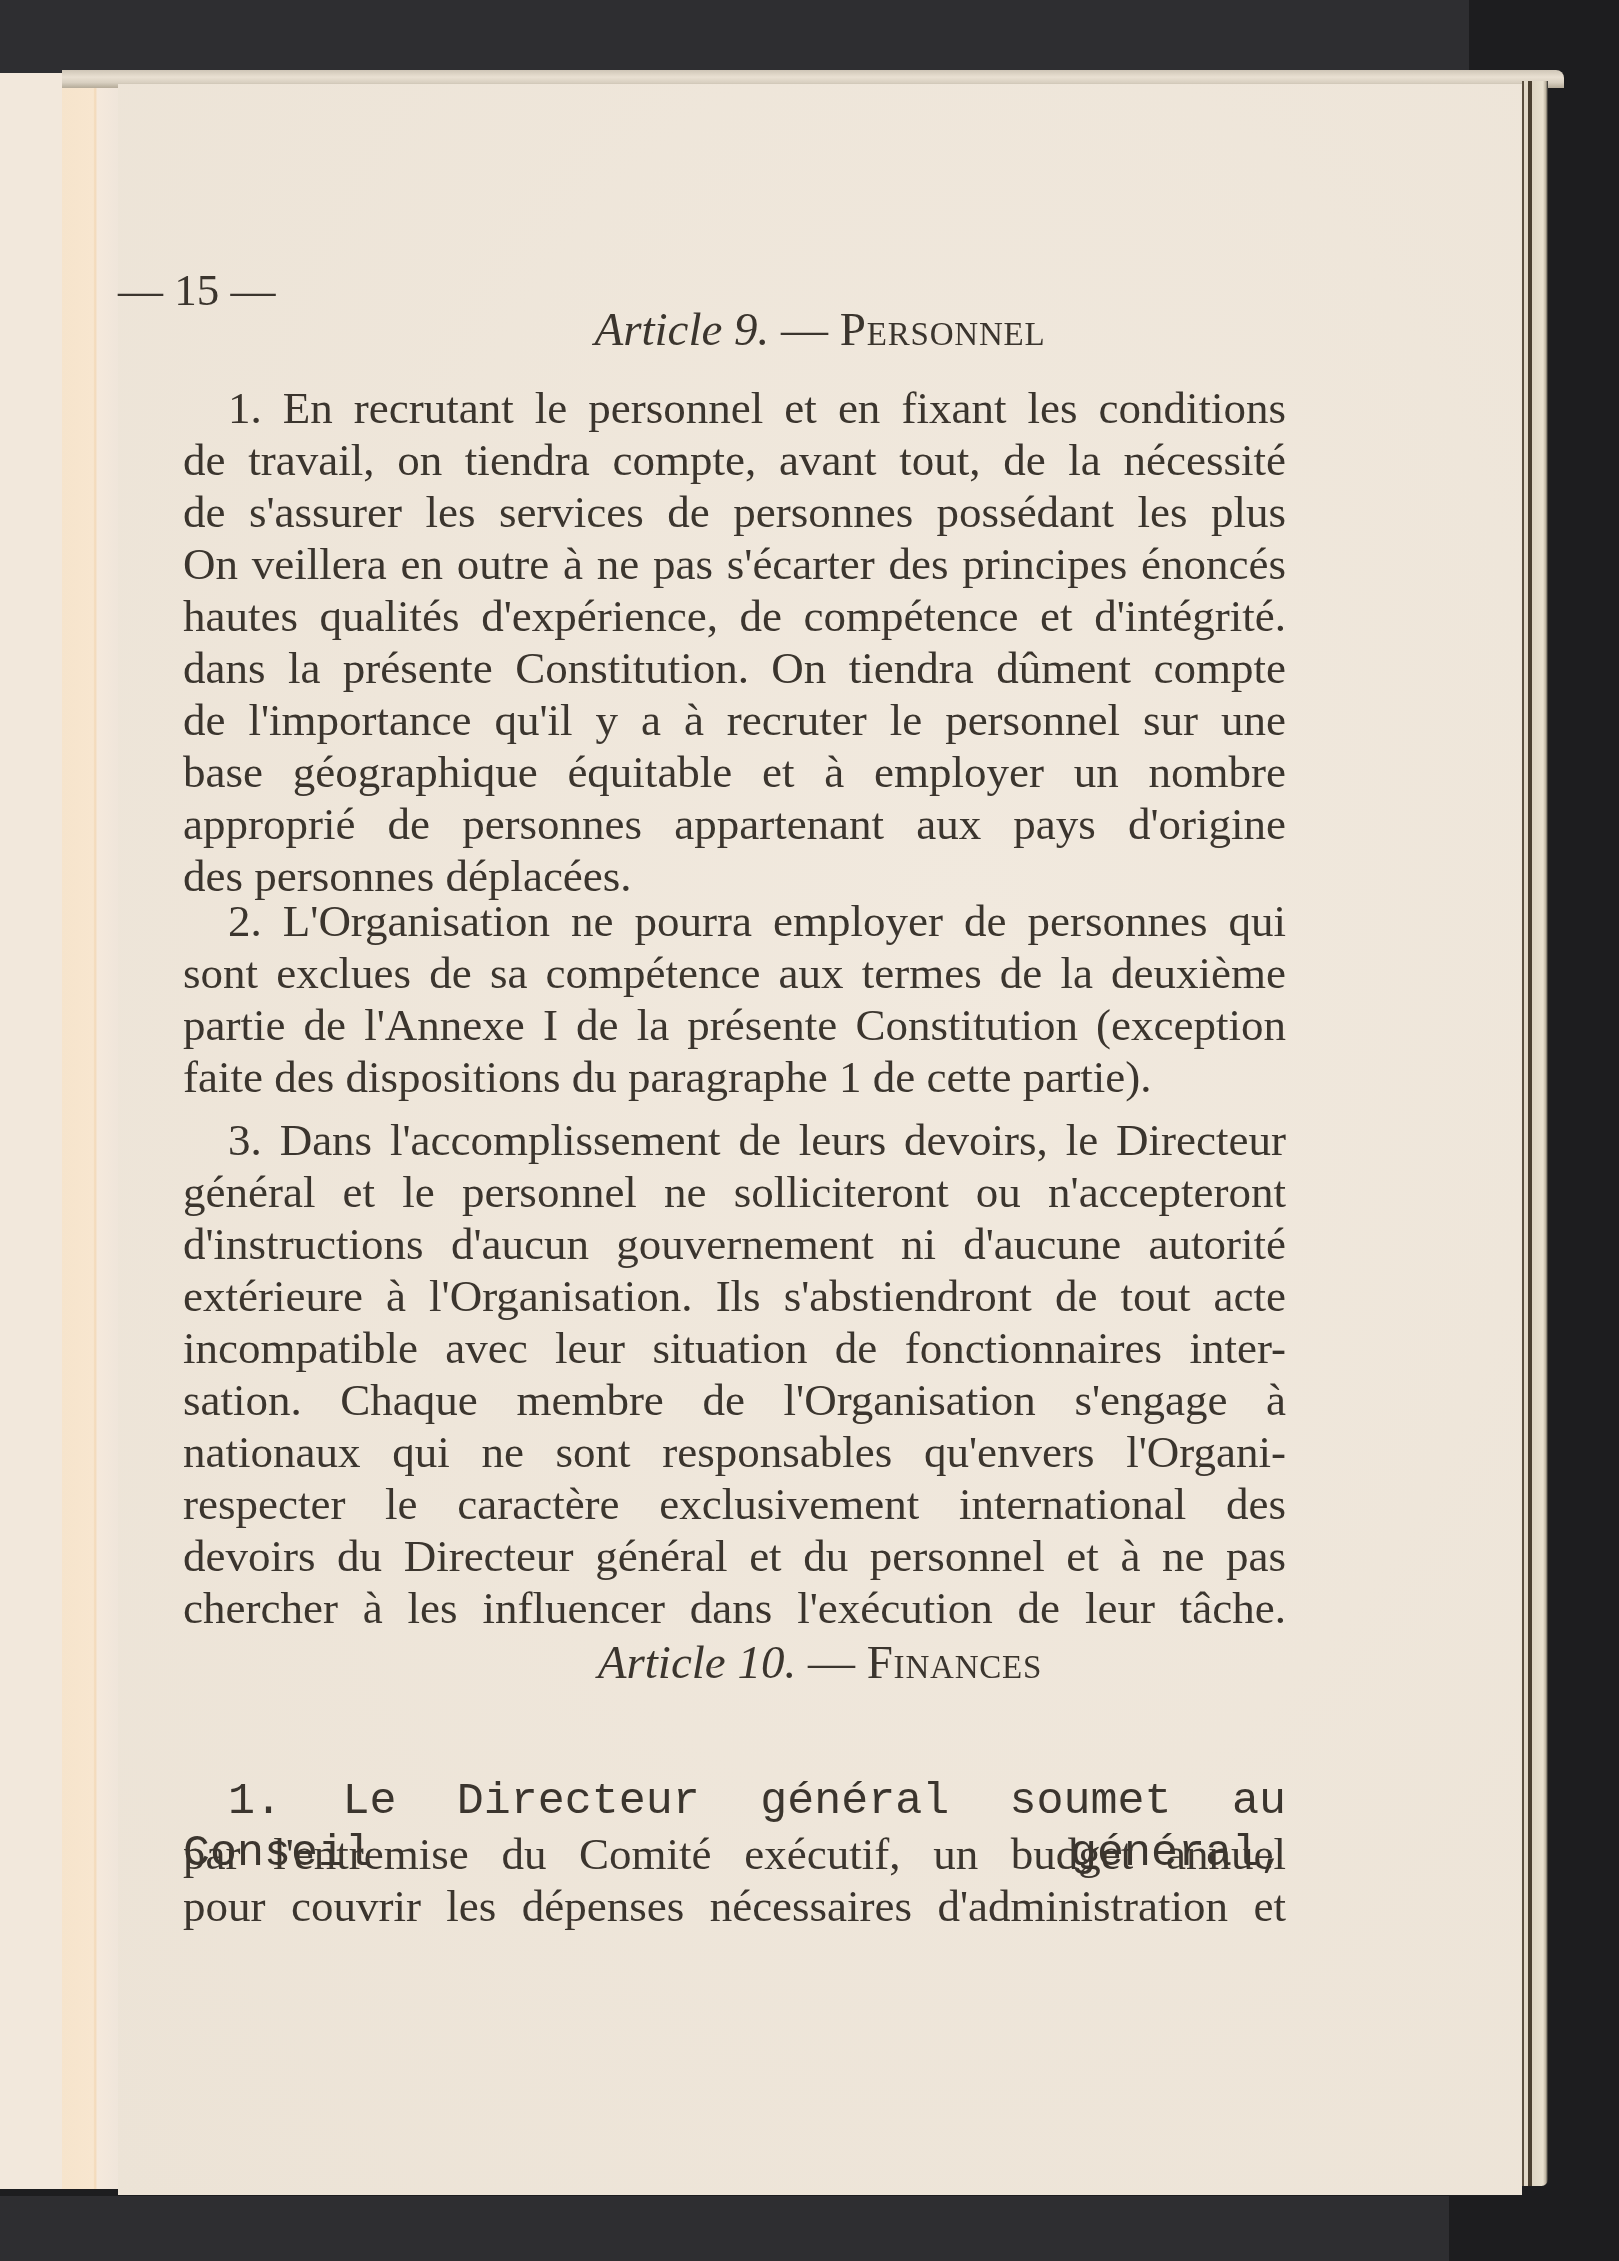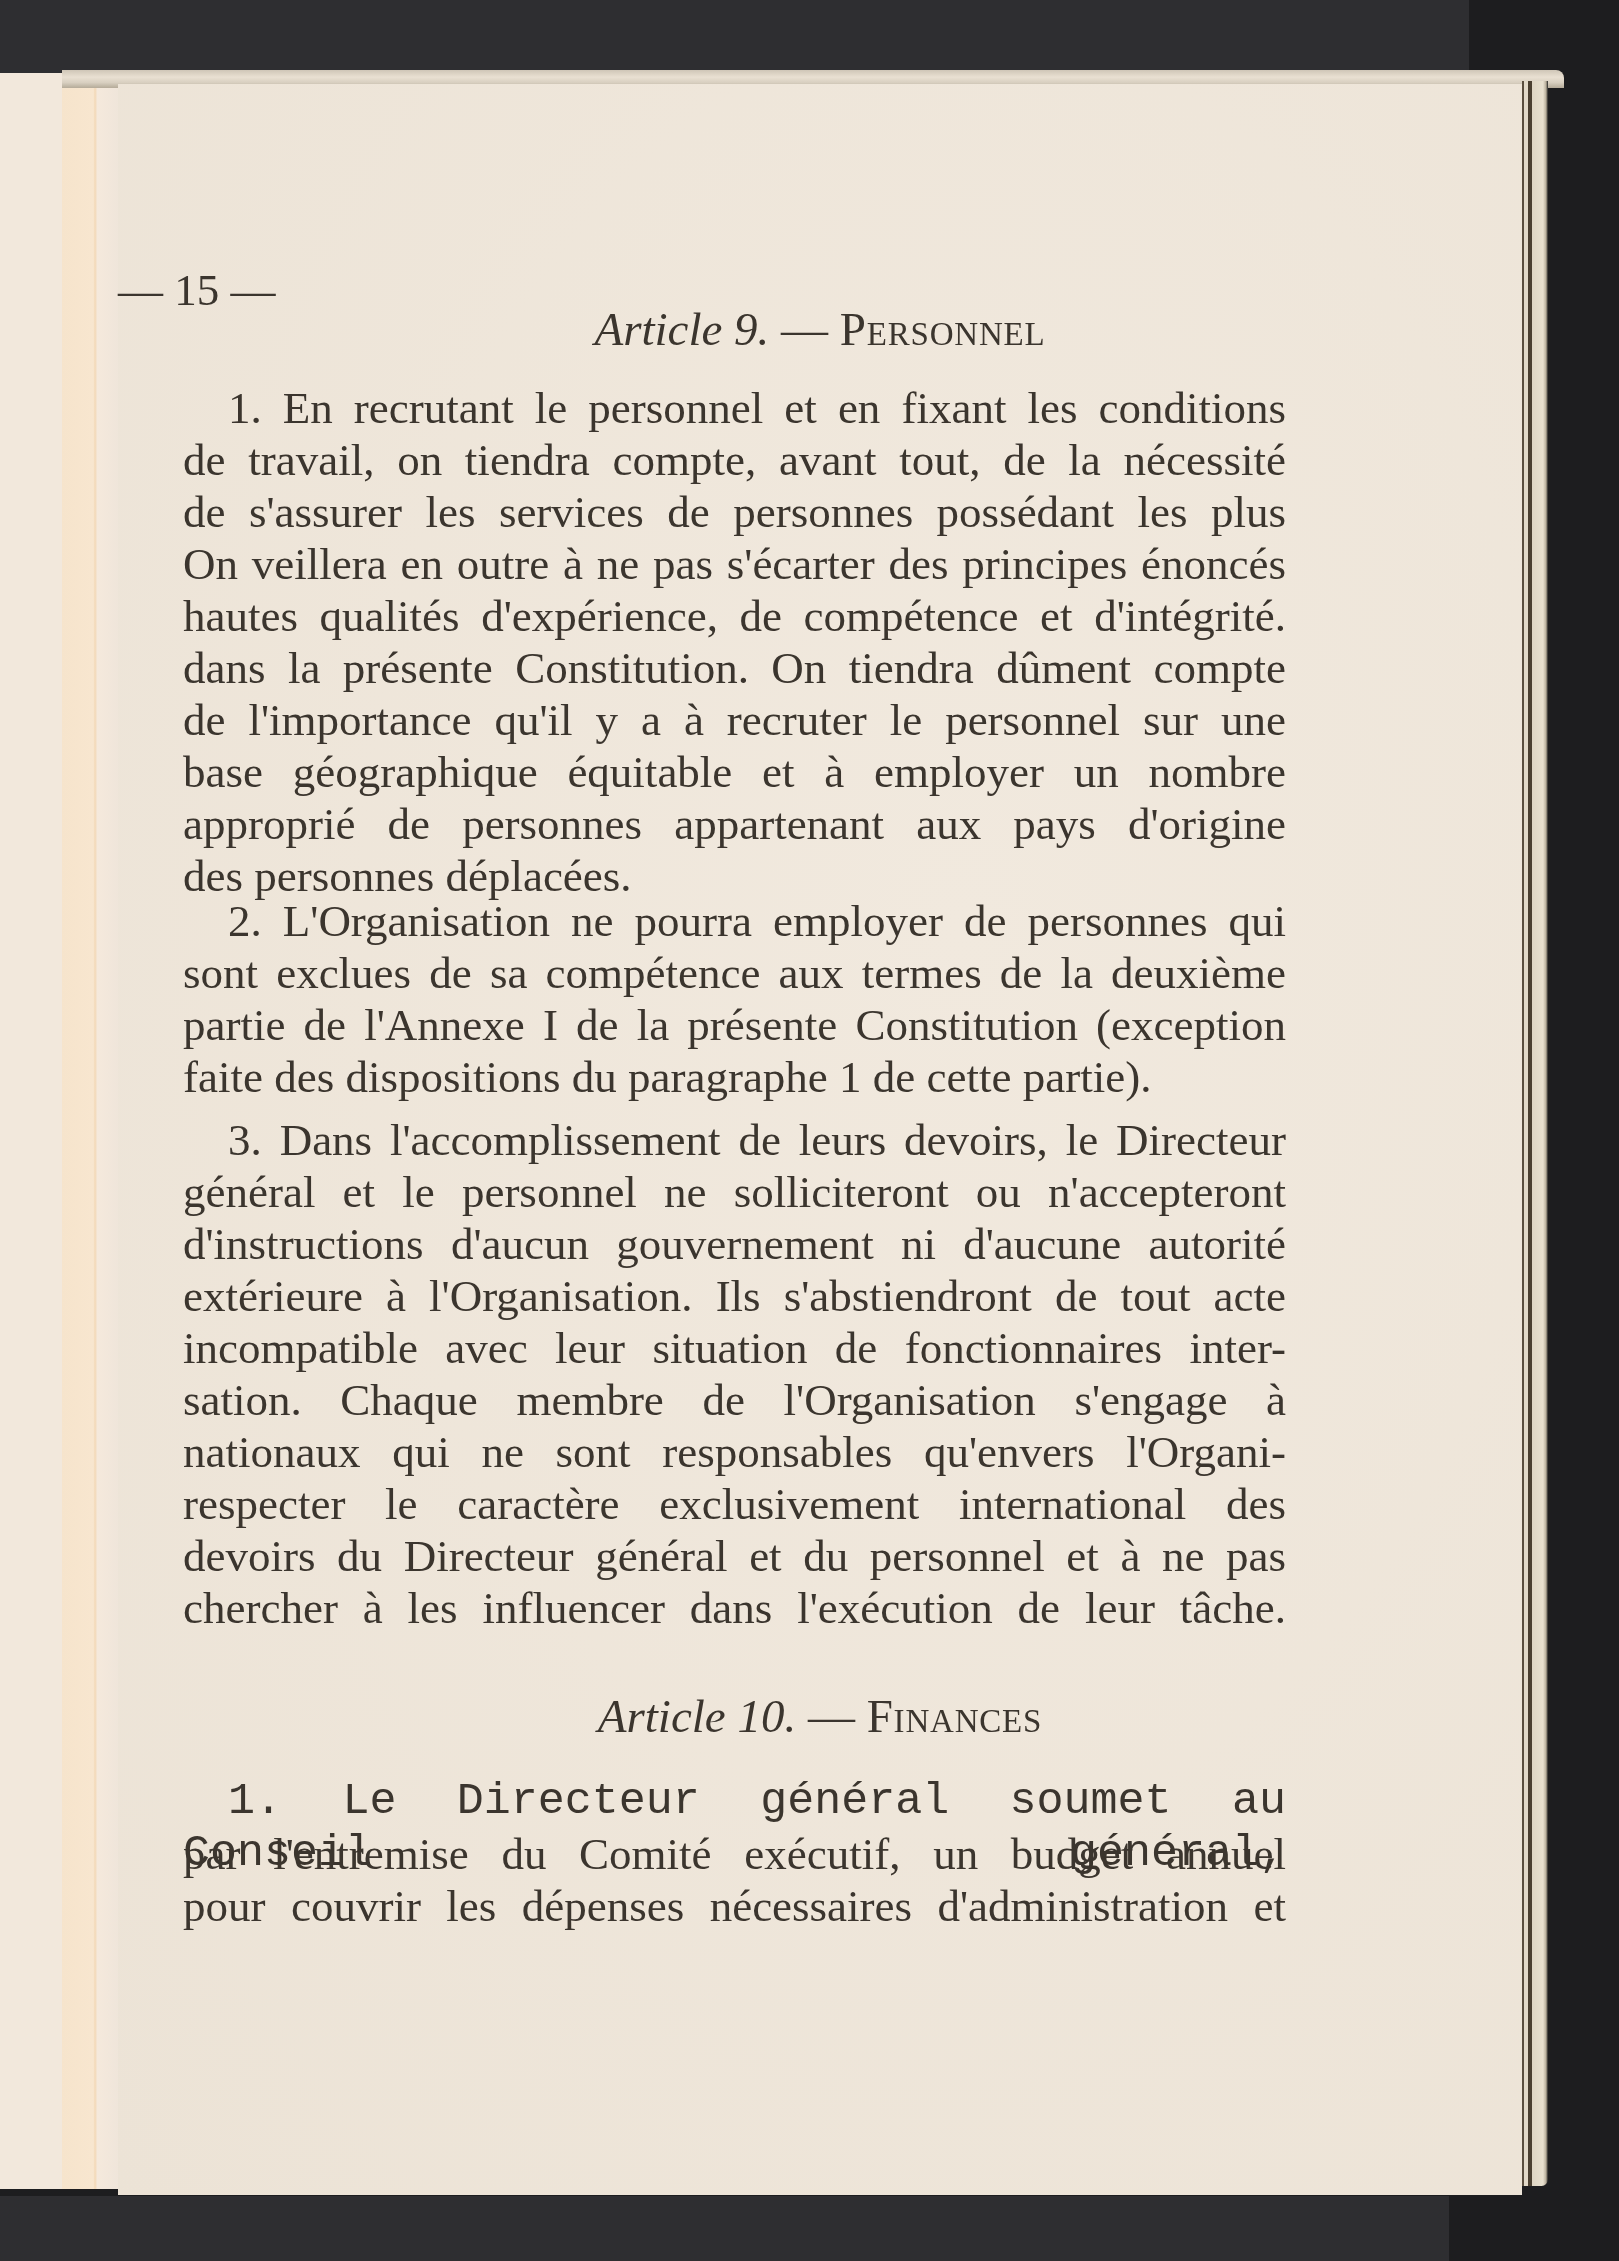--- a/index.html
+++ b/index.html
@@ -46,21 +46,21 @@
       position: absolute; left: 0; width: 1404px; top: 180px;
       text-align: left; font-size: 45px; line-height: 52px;
     }
     .heading {
       position: absolute; left: 0; width: 1404px;
       text-align: center; font-size: 47px; line-height: 52px;
     }
     .heading .art { font-style: italic; }
     .heading .sc { font-variant: small-caps; letter-spacing: 0.8px; }
     .h9 { top: 219px; }
-    .h10 { top: 1606px; text-align: center; }
+    .h10 { top: 1552px; text-align: center; }
     .body-block {
       position: absolute; left: 65px; width: 1103px;
       font-size: 45px; line-height: 52px;
     }
     .line { display: block; text-align: justify; text-align-last: justify; white-space: nowrap; height: 52px; }
     .line.last { text-align-last: left; }
     .line.first { text-indent: 45px; }
     .b1 { top: 298px; }
     .b2 { top: 811px; }
     .b3 { top: 1030px; }

